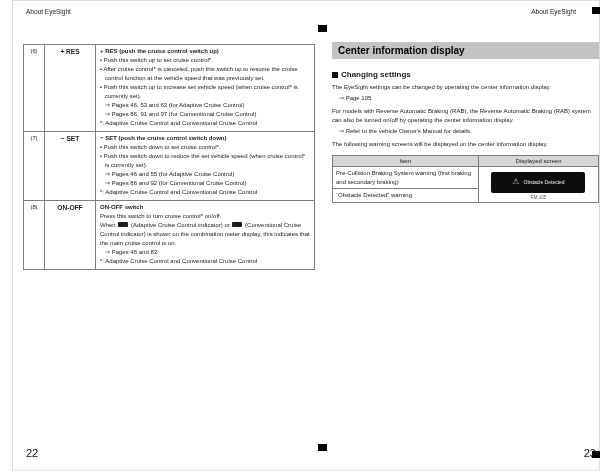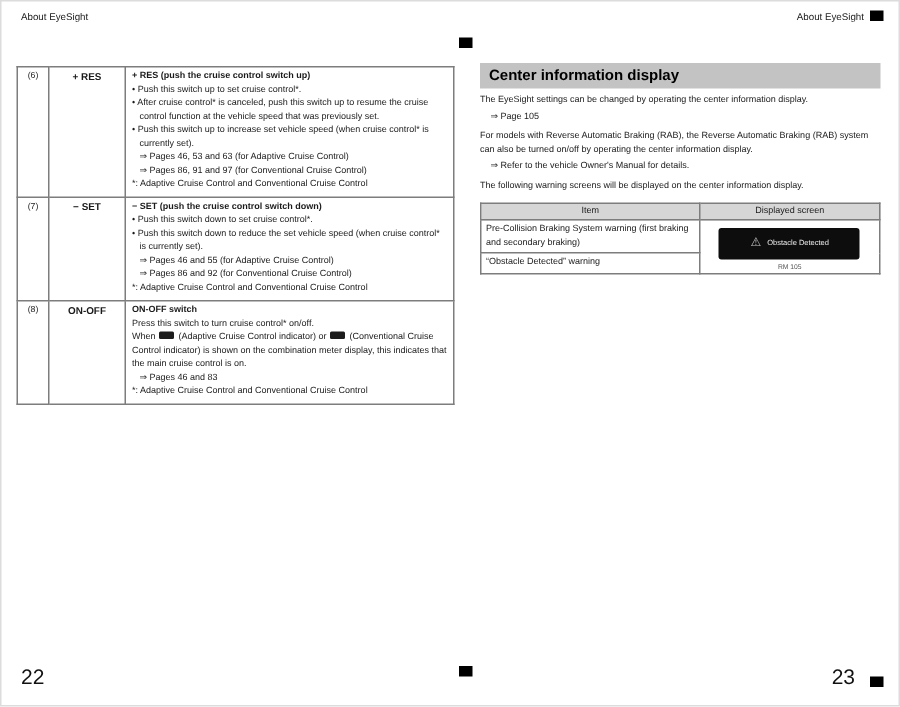--- a/index.html
+++ b/index.html
@@ -1,30 +1,30 @@
 <!DOCTYPE html>
 <html><head>
 <meta charset="utf-8">
 <style>
   html,body { margin:0; padding:0; }
   body {
     width:600px; height:471px; position:relative; background:#ffffff;
     font-family:"Liberation Sans", sans-serif; color:#1a1a1a; overflow:hidden;
   }
-  .spread { position:absolute; inset:0; box-shadow: inset 0 0 0 1px #dcdcdc; }
+  .spread { position:absolute; inset:0; box-shadow: inset 0 0 0 1px #dcdcdc; margin-left: 12px; }
 
   .running-head { position:absolute; top:8px; font-size:6.5px; color:#222; }
   .running-head.left { left:14px; }
   .running-head.right { right:24px; }
 
   .reg-mark { position:absolute; width:9px; height:7px; background:#000; }
 
-  .page-number { position:absolute; bottom:12px; font-size:14px; color:#111; }
+  .page-number { position:absolute; bottom:12px; font-size:11px; color:#111; }
   .page-number.left { left:14px; }
-  .page-number.right { right:30px; }
+  .page-number.right { right:4px; }
 
   
   table.switch-table {
     position:absolute; left:11px; top:44px; width:292px;
     border-collapse:collapse; table-layout:fixed;
   }
   table.switch-table td { border:1px solid #7d7d7d; vertical-align:top; }
   td.num-cell   { width:18px; text-align:center; font-size:5.8px; padding-top:3px; color:#222; }
   td.label-cell { width:48px; text-align:center; font-weight:bold; font-size:6.6px; padding-top:3px; }
   td.content-cell { padding:2px 4px 3px 4px; font-size:6px; line-height:1.5; }
@@ -120,20 +120,24 @@
             <div class="line a">⇒ Pages 46 and 83</div>
             <div class="line n">*: Adaptive Cruise Control and Conventional Cruise Control</div>
           </td>
         </tr>
       </tbody>
   </table>
 
   <div class="right-col">
     <div class="title-bar">Center information display</div>
 
+    <div class="section-heading">
+      <span class="square-icon"></span>
+      <span>Changing settings</span>
+    </div>
     <div class="para">The EyeSight settings can be changed by operating the center information display.</div>
     <div class="ref">⇒ Page 105</div>
     <div class="para">For models with Reverse Automatic Braking (RAB), the Reverse Automatic Braking (RAB) system can also be turned on/off by operating the center information display.</div>
     <div class="ref">⇒ Refer to the vehicle Owner's Manual for details.</div>
 
     <div class="para">The following warning screens will be displayed on the center information display.</div>
 
     <table class="warning-table">
       <thead>
         <tr>

